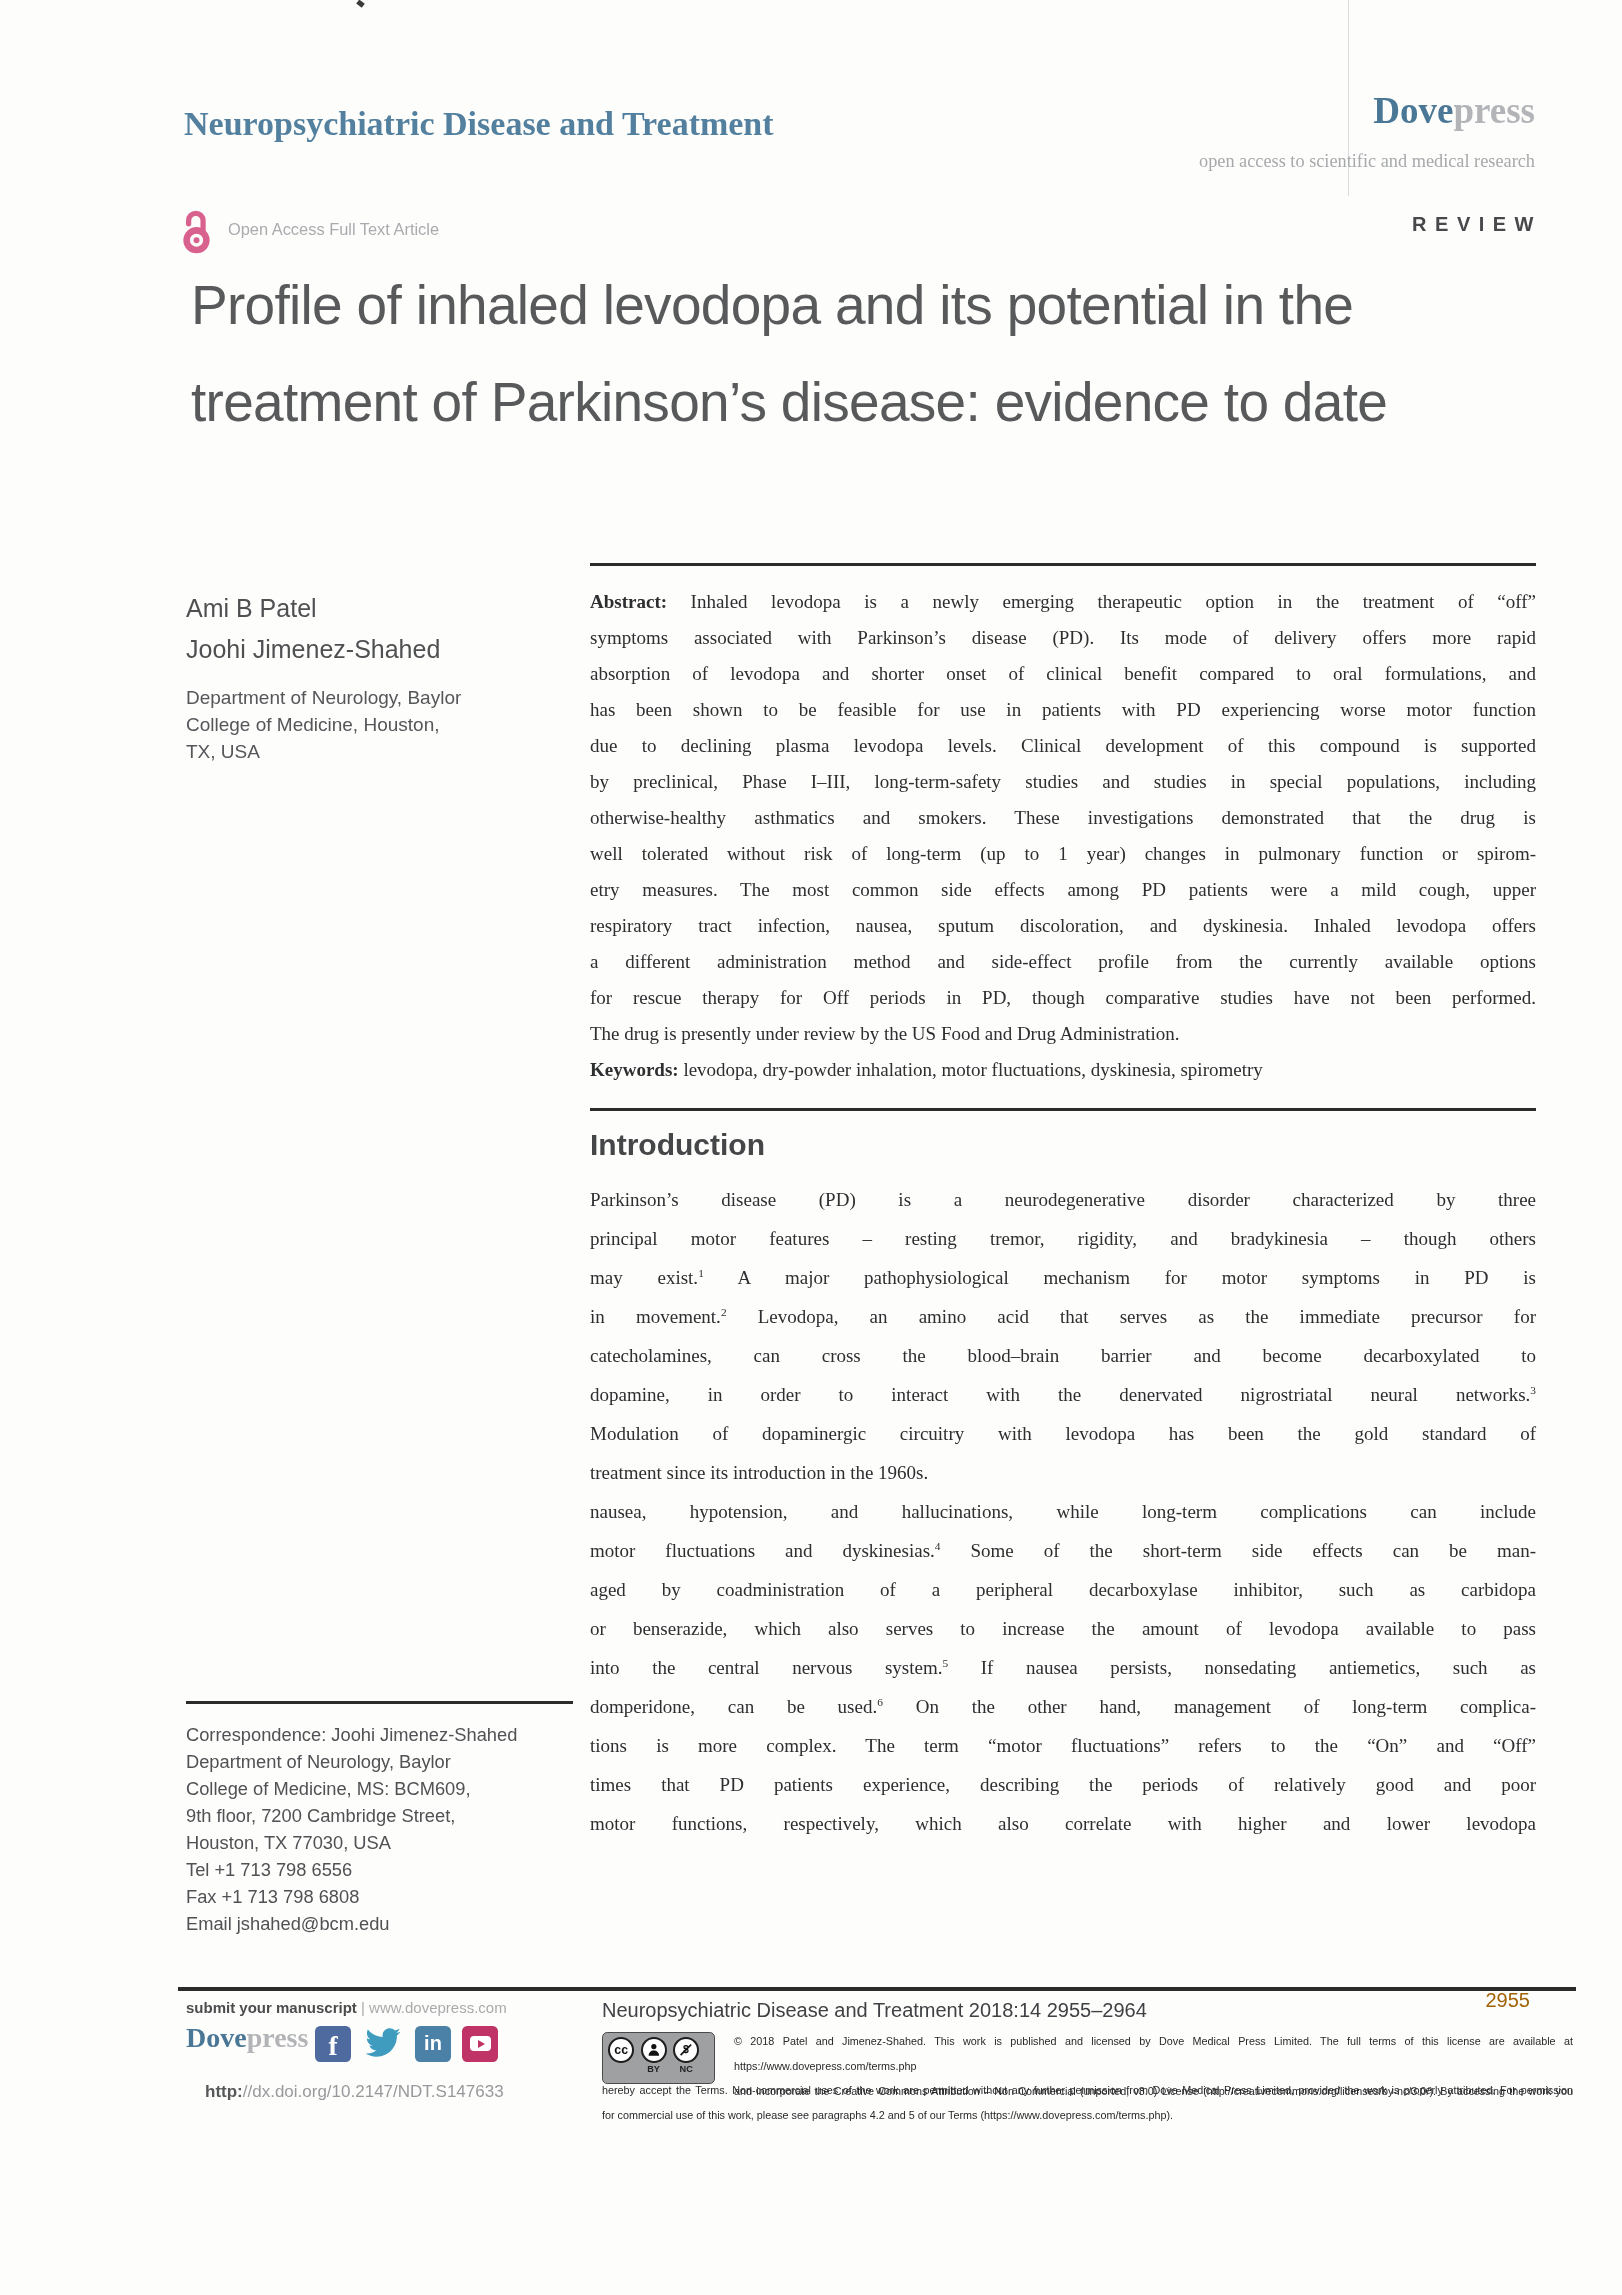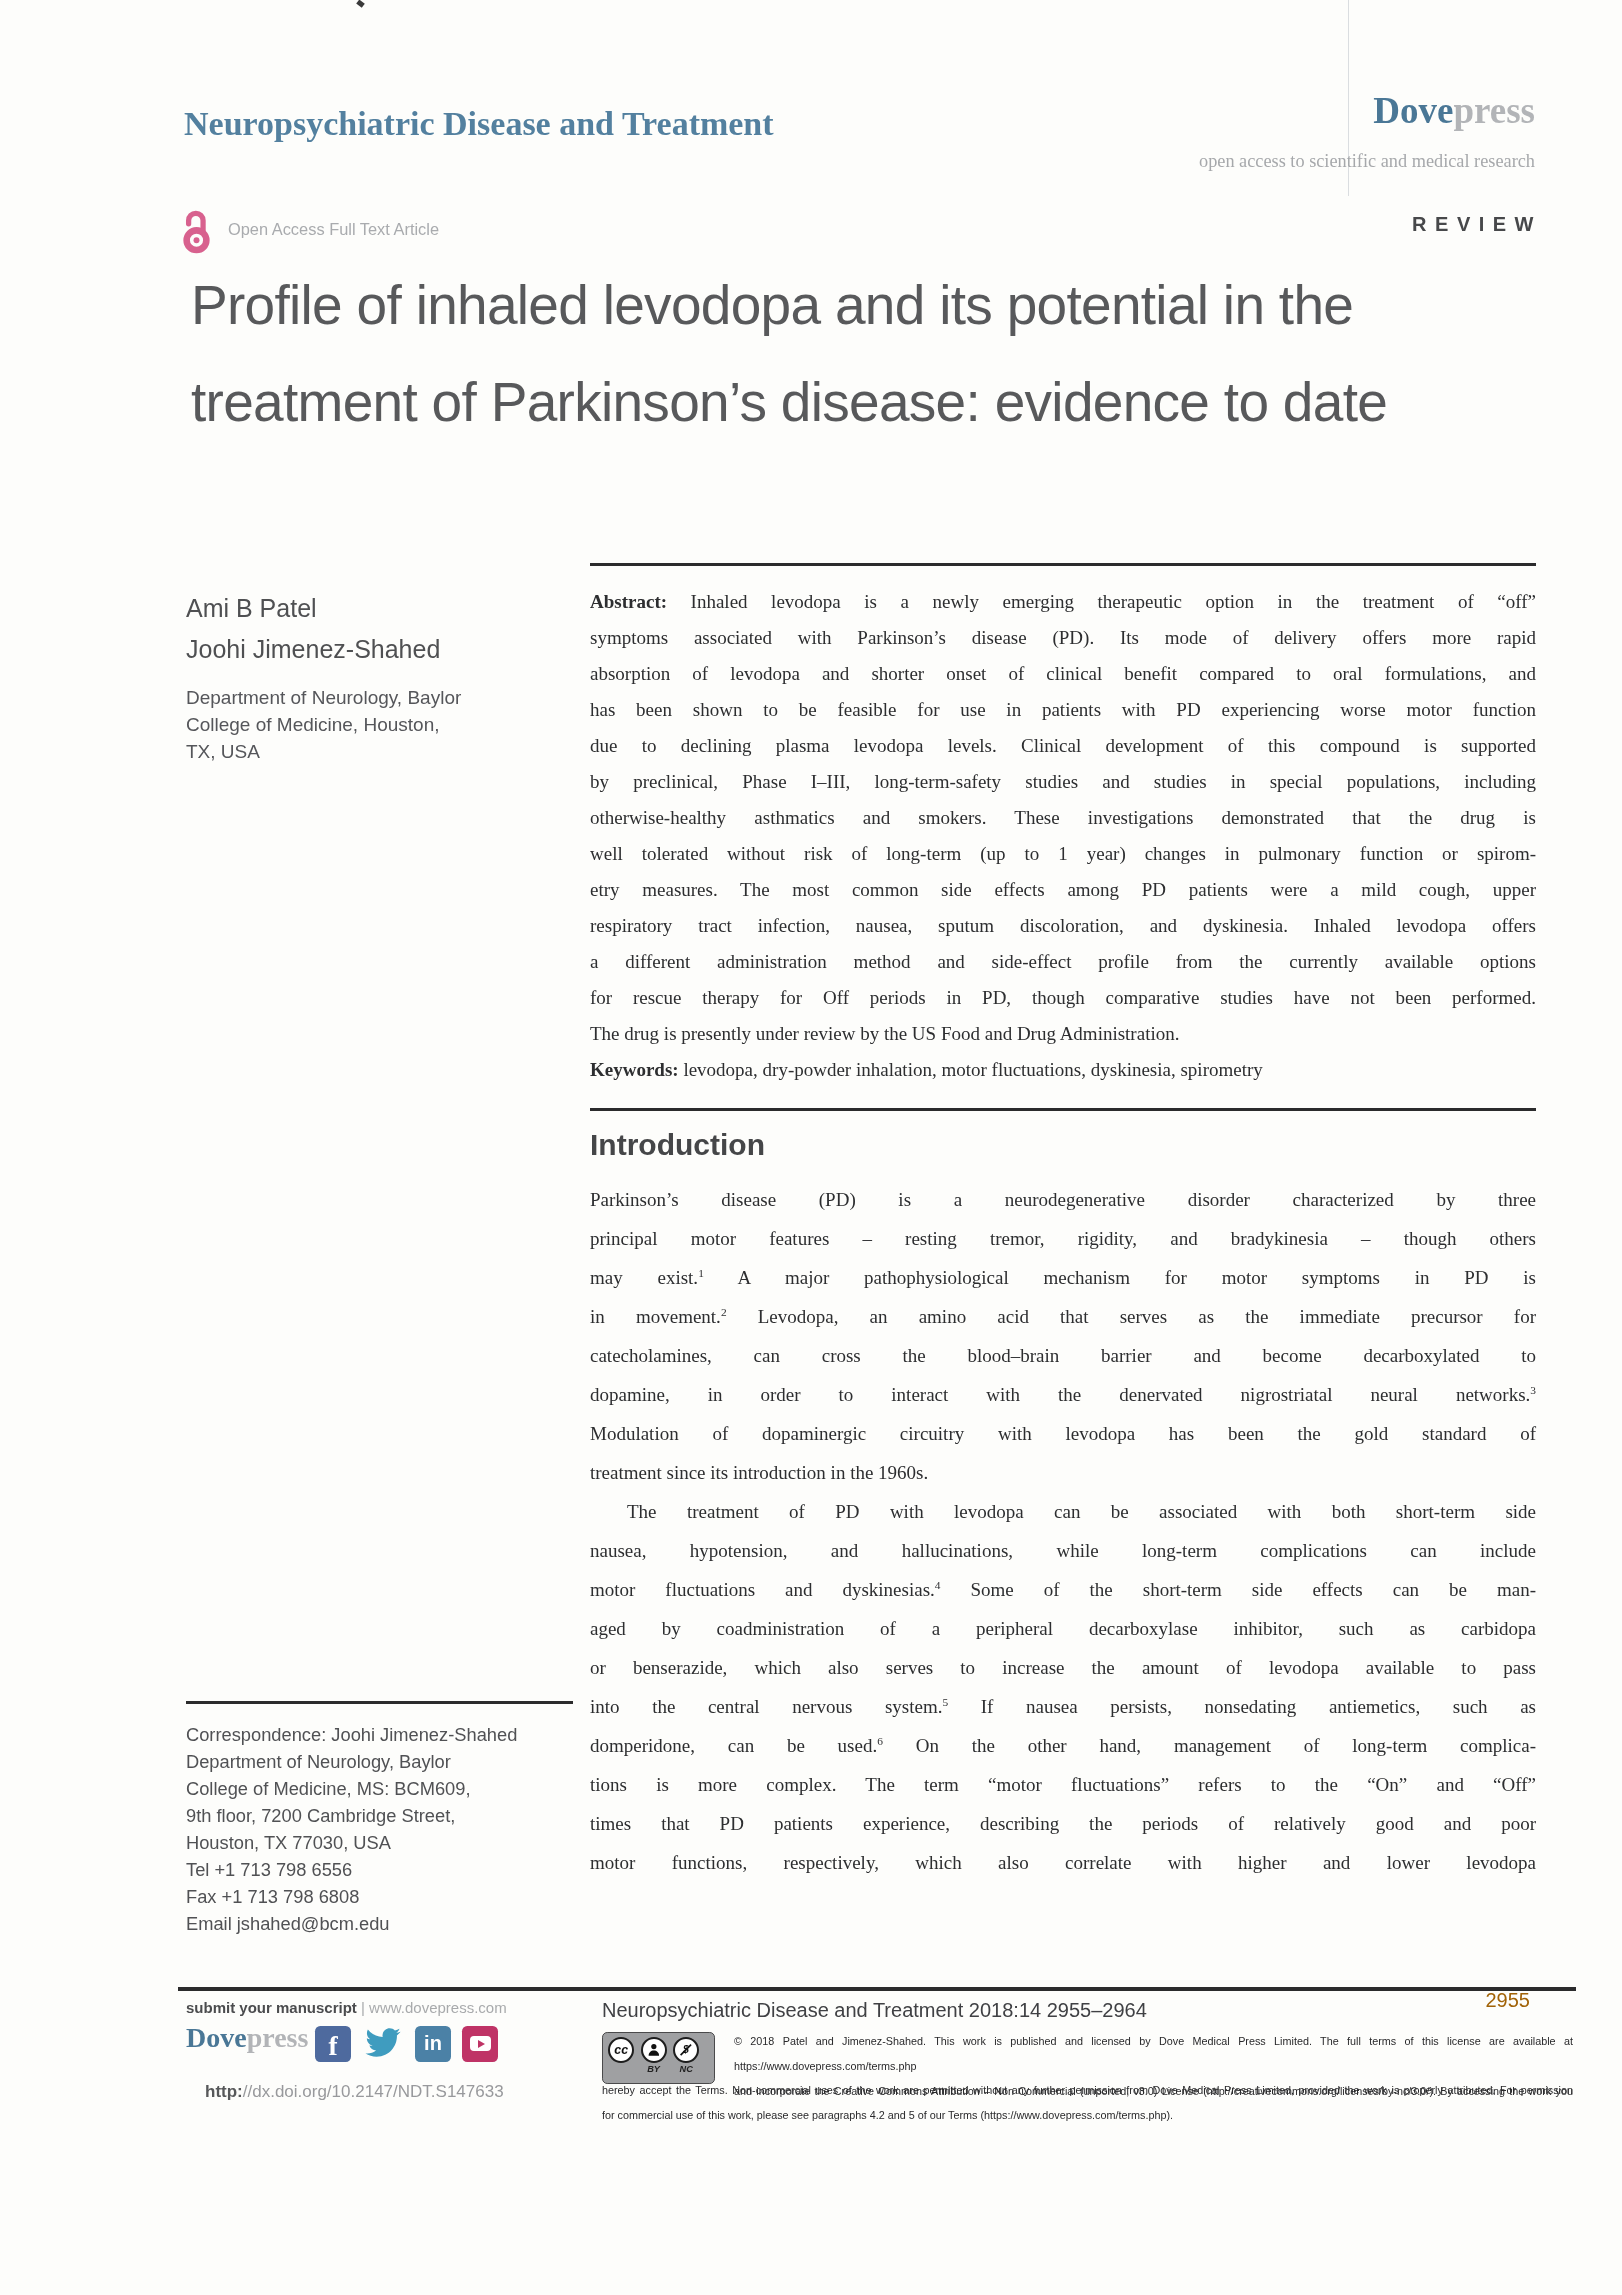--- a/index.html
+++ b/index.html
@@ -47,21 +47,21 @@
   .li{background:#4b81a6;font-size:20px;}
   .yt{background:#bf3366;}
   .yt-btn{width:21px;height:15.7px;background:#fff;border-radius:3.9px;display:flex;align-items:center;justify-content:center;}
   .yt-tri{width:0;height:0;border-left:7.2px solid #bf3366;border-top:4.6px solid transparent;border-bottom:4.6px solid transparent;margin-left:2px;}
   #doi-line{left:186px;top:2082px;font-size:17px;color:#98999c;}
   #doi-line b{color:#57585a;margin-left:19px;}
   #citation{left:602px;top:1999px;font-size:20px;color:#404144;}
   #page-number{right:93px;top:1989px;font-weight:normal;font-size:20px;color:#a16207;}
   
   #cc-badge{left:602px;top:2032px;width:113px;height:52px;background:#9fa0a2;border:1.3px solid #4a4a4b;
-            border-radius:5.2px;box-sizing:border-box;padding:3.9px 5.2px 0 5.2px;font-style:italic;}
+            border-radius:5.2px;box-sizing:border-box;padding:3.9px 5.2px 0 5.2px;}
   .cc-row{display:flex;gap:6.5px;align-items:center;}
   .cc-circle{width:26px;height:26px;border-radius:50%;background:#fff;border:2px solid #1d1d1d;
              box-sizing:border-box;display:flex;align-items:center;justify-content:center;
              font-weight:bold;font-size:12.4px;color:#111;}
   .cc-labels{display:flex;gap:19.6px;padding-left:39px;font-size:9.2px;font-weight:bold;color:#222;margin-top:1.3px;}
   
   #license-side{left:734px;top:2029px;width:839px;font-size:10.8px;line-height:25px;color:#29292b;}
   #license-full{left:602px;top:2078px;width:971px;font-size:10.8px;line-height:25px;color:#29292b;}
   
   #artifact-dash{left:357px;top:1.3px;width:6.5px;height:5.2px;background:#3a3a3a;transform:rotate(38deg);}
@@ -143,21 +143,20 @@
         <div class="jline">Parkinson’s disease (PD) is a neurodegenerative disorder characterized by three</div>
         <div class="jline">principal motor features – resting tremor, rigidity, and bradykinesia – though others</div>
         <div class="jline">may exist.<sup>1</sup> A major pathophysiological mechanism for motor symptoms in PD is</div>
         <div class="jline">in movement.<sup>2</sup> Levodopa, an amino acid that serves as the immediate precursor for</div>
         <div class="jline">catecholamines, can cross the blood–brain barrier and become decarboxylated to</div>
         <div class="jline">dopamine, in order to interact with the denervated nigrostriatal neural networks.<sup>3</sup></div>
         <div class="jline">Modulation of dopaminergic circuitry with levodopa has been the gold standard of</div>
         <div>treatment since its introduction in the 1960s.</div>
       </div>
     <div id="intro-para-2">
-        <div class="jline indent">The treatment of PD with levodopa can be associated with both short-term side</div>
         <div class="jline">nausea, hypotension, and hallucinations, while long-term complications can include</div>
         <div class="jline">motor fluctuations and dyskinesias.<sup>4</sup> Some of the short-term side effects can be man-</div>
         <div class="jline">aged by coadministration of a peripheral decarboxylase inhibitor, such as carbidopa</div>
         <div class="jline">or benserazide, which also serves to increase the amount of levodopa available to pass</div>
         <div class="jline">into the central nervous system.<sup>5</sup> If nausea persists, nonsedating antiemetics, such as</div>
         <div class="jline">domperidone, can be used.<sup>6</sup> On the other hand, management of long-term complica-</div>
         <div class="jline">tions is more complex. The term “motor fluctuations” refers to the “On” and “Off”</div>
         <div class="jline">times that PD patients experience, describing the periods of relatively good and poor</div>
         <div class="jline">motor functions, respectively, which also correlate with higher and lower levodopa</div>
       </div>

